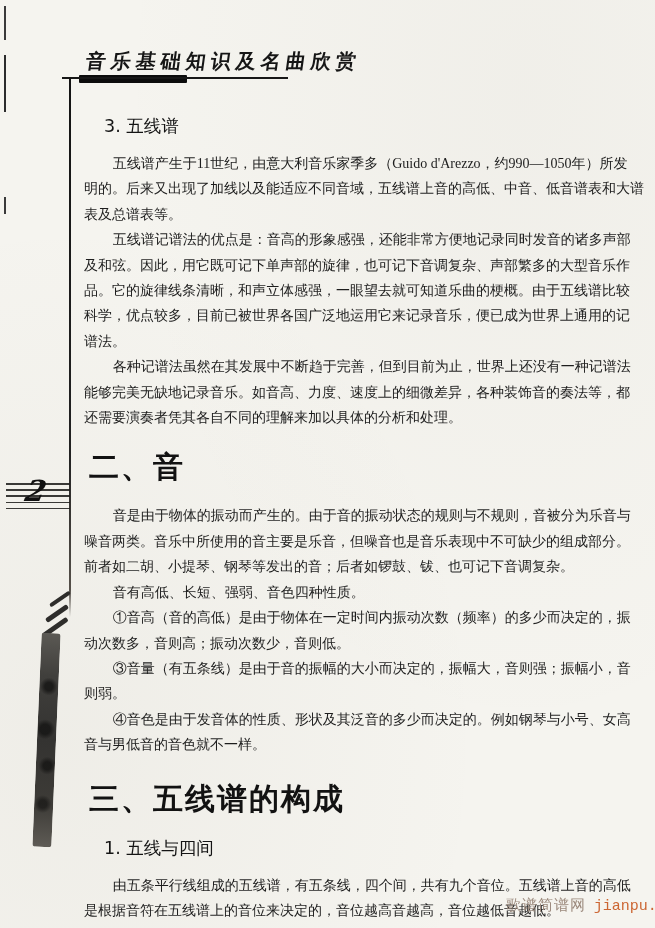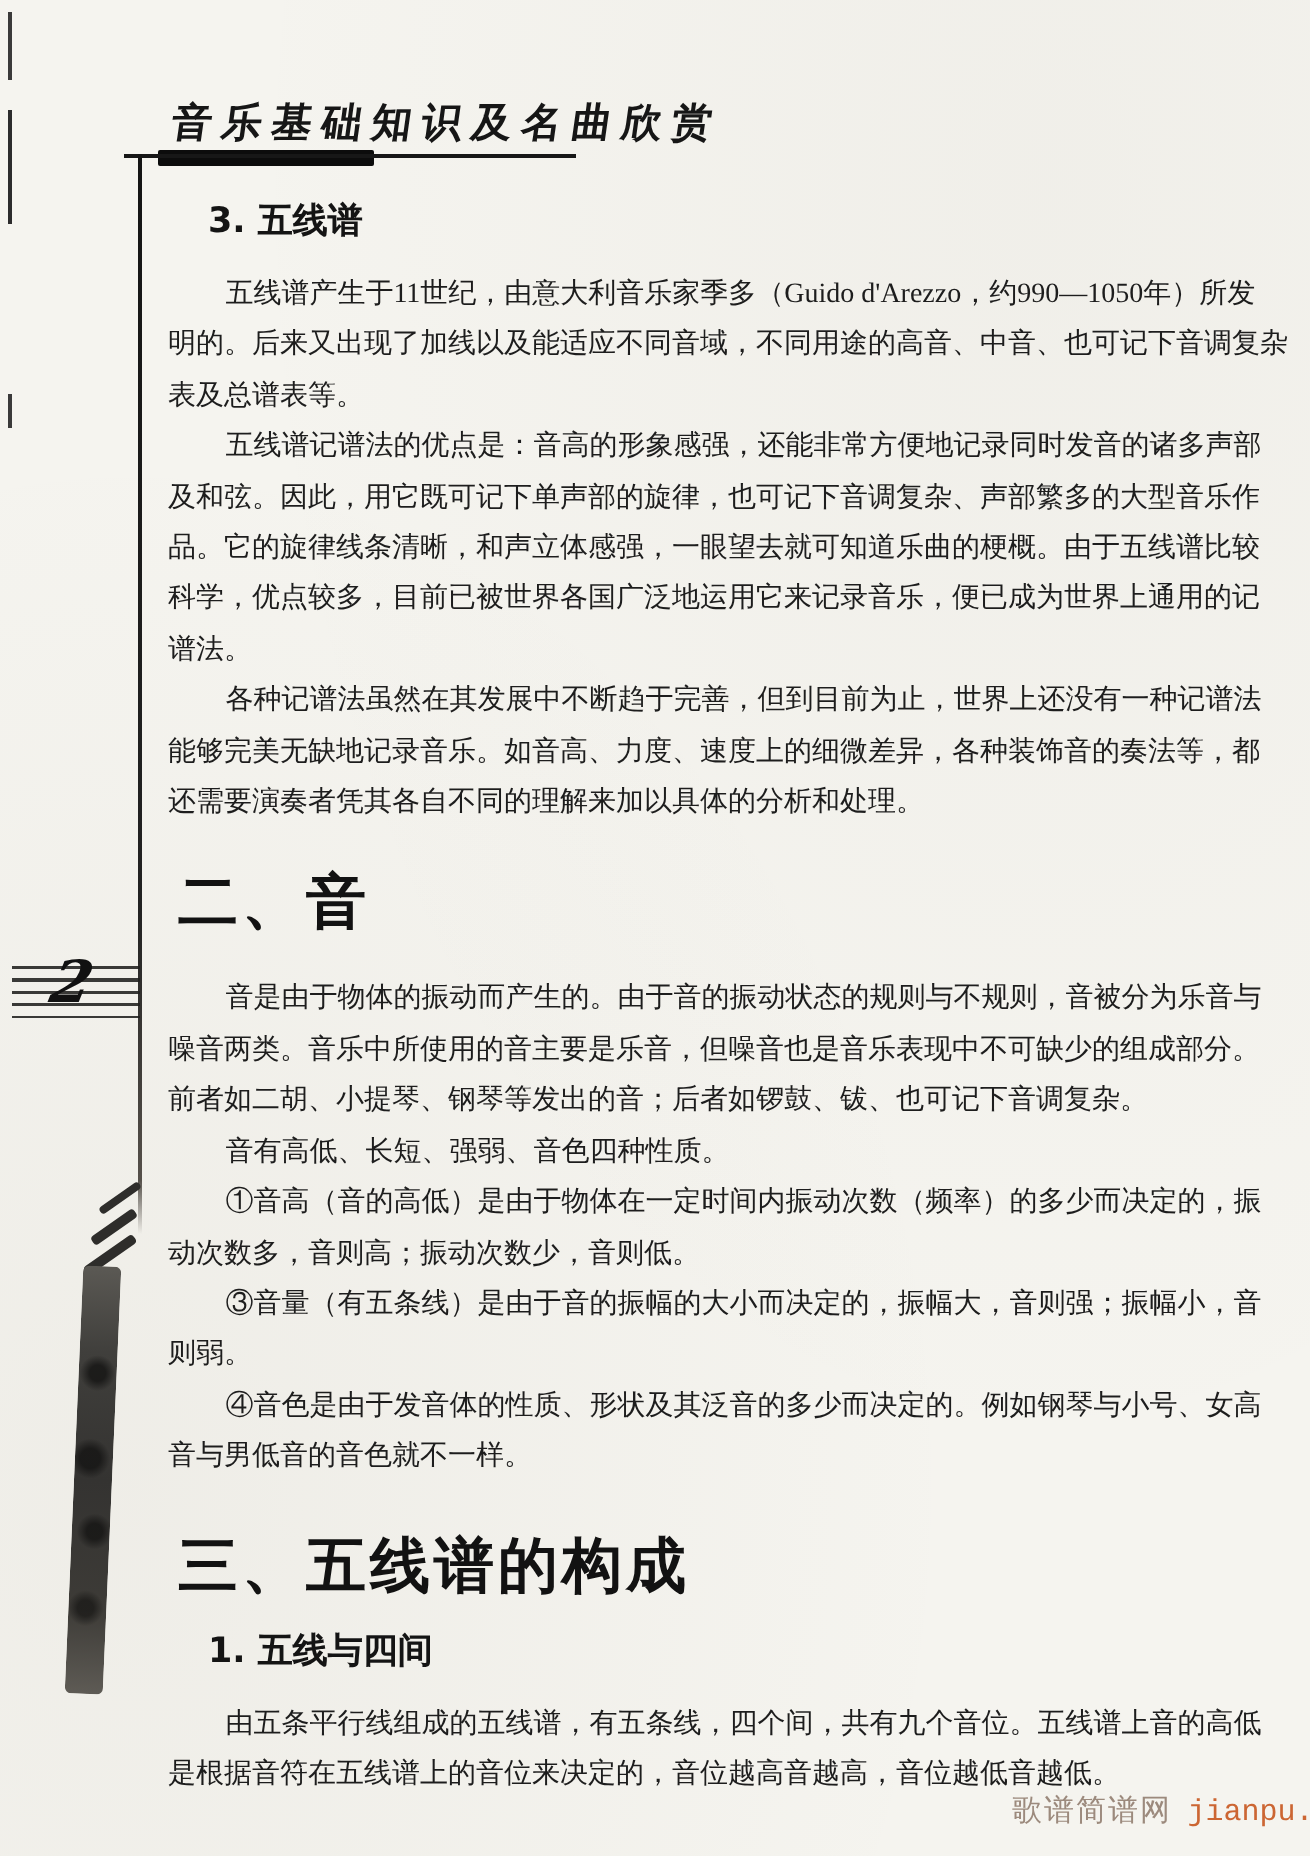--- a/index.html
+++ b/index.html
@@ -59,22 +59,22 @@
       radial-gradient(circle at 45% 80%, rgba(0,0,0,0.45) 0 4px, transparent 9px),
       linear-gradient(180deg,#5b5954 0%,#403f3c 20%,#343331 50%,#3d3b37 80%,#5e5b55 100%);
     border-radius:3px;
   }
   
   .content{position:absolute;left:84px;top:98px;width:518px;}
   .ln{white-space:nowrap;font-size:14px;line-height:25.4px;color:#1d1d1d;}
   .ind{text-indent:2.05em;}
   .subhead{
     font-family:"DejaVu Sans","Liberation Sans",sans-serif;
-    font-weight:bold;font-size:17.5px;color:#141414;
-    margin:0 0 13px 20px;
+    font-weight:normal;font-size:17.5px;color:#141414;
+    margin:16px 0 13px 20px;
   }
   .bighead{
     font-family:"DejaVu Sans","Liberation Sans",sans-serif;
     font-weight:bold;font-size:30px;color:#121212;letter-spacing:2px;
     margin:17px 0 15px 5px;
   }
   .bighead.second{margin-top:21px;margin-bottom:9px;}
   .para{margin:0 0 0 0;}
   
   .footer{position:absolute;left:506px;top:896px;font-size:15px;white-space:nowrap;}
@@ -100,21 +100,21 @@
   <div class="hatch h2"></div>
   <div class="hatch h3"></div>
   <div class="binding-shadow"></div>
 
   <div class="content">
 
     <h3 class="subhead">3. 五线谱</h3>
 
     <div class="para">
       <div class="ln ind">五线谱产生于11世纪，由意大利音乐家季多（Guido d'Arezzo，约990—1050年）所发</div>
-      <div class="ln">明的。后来又出现了加线以及能适应不同音域，不同用途的高音、中音、也可记下音调复杂</div>
+      <div class="ln">明的。后来又出现了加线以及能适应不同音域，五线谱上音的高低、中音、低音谱表和大谱</div>
       <div class="ln">表及总谱表等。</div>
     </div>
 
     <div class="para">
       <div class="ln ind">五线谱记谱法的优点是：音高的形象感强，还能非常方便地记录同时发音的诸多声部</div>
       <div class="ln">及和弦。因此，用它既可记下单声部的旋律，也可记下音调复杂、声部繁多的大型音乐作</div>
       <div class="ln">品。它的旋律线条清晰，和声立体感强，一眼望去就可知道乐曲的梗概。由于五线谱比较</div>
       <div class="ln">科学，优点较多，目前已被世界各国广泛地运用它来记录音乐，便已成为世界上通用的记</div>
       <div class="ln">谱法。</div>
     </div>

